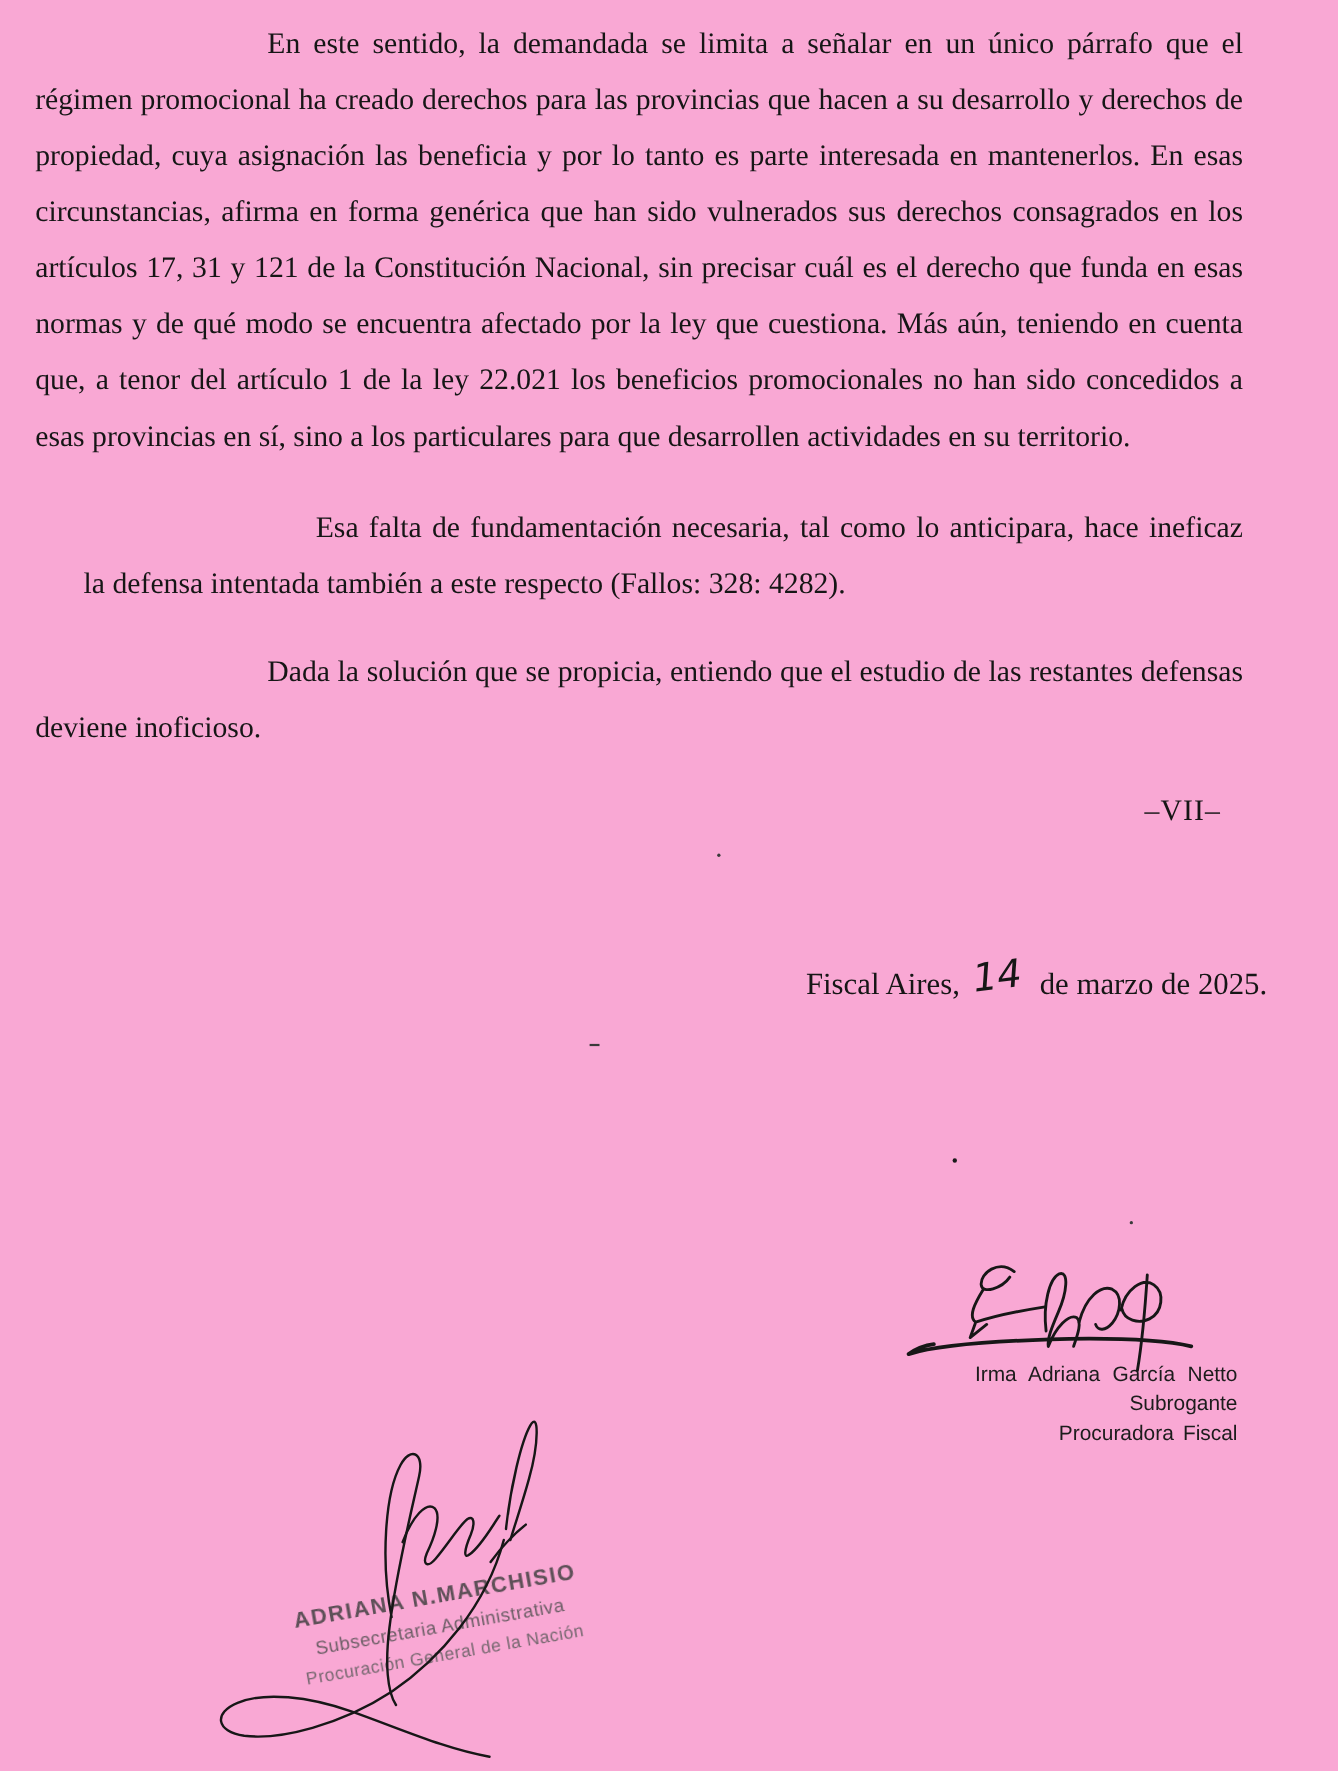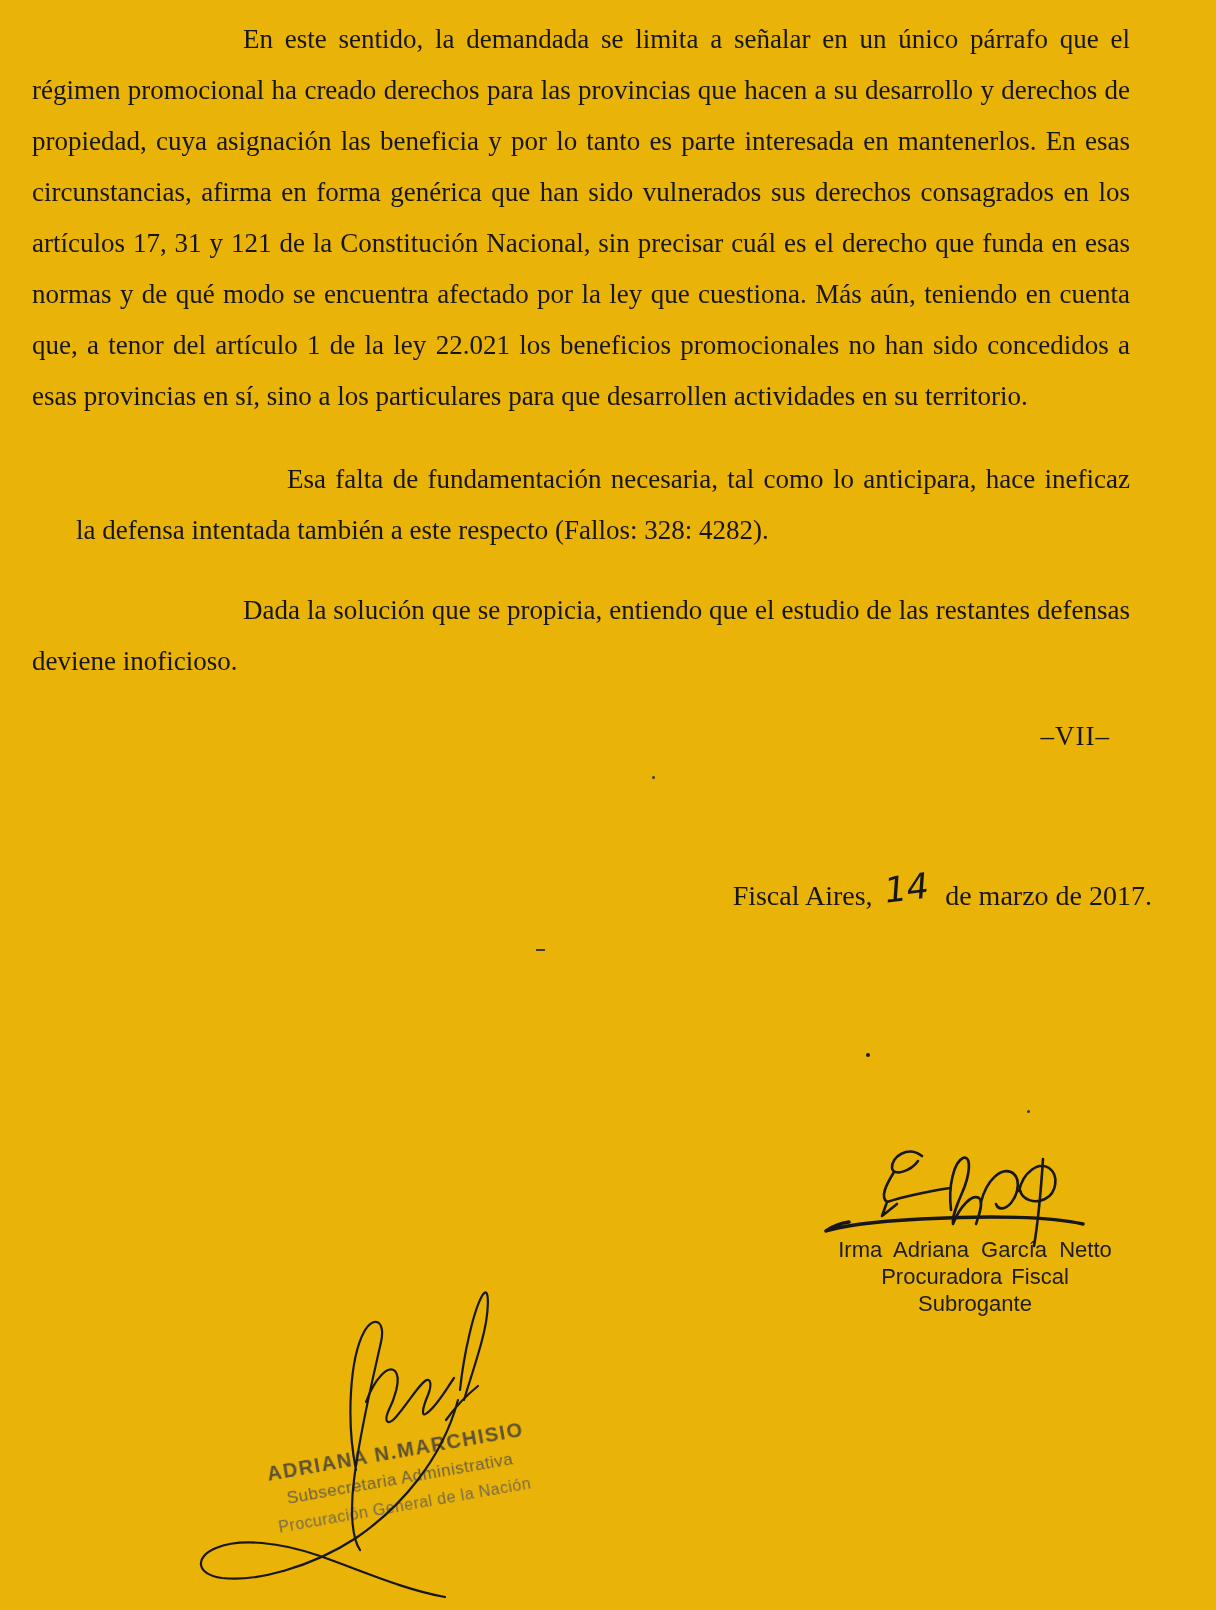--- a/index.html
+++ b/index.html
@@ -1,19 +1,19 @@
 <!DOCTYPE html>
 <html><head>
 <meta charset="utf-8">
 <style>
   html,body{margin:0;padding:0;background:#ffffff;}
   .page{
     position:relative;
     width:1216px;height:1610px;
-    background:#eab308;
+    background:#f9a8d4;
     font-family:"Liberation Serif", serif;
     color:#161616;
     overflow:hidden;
   }
   .body-text{
     position:absolute;
     left:32px;top:14px;width:1098px;
     font-size:27px;line-height:51px;
     text-align:justify;
   }
@@ -38,22 +38,22 @@
     font-family:"DejaVu Sans", sans-serif;
     font-style:italic;
     font-size:35px;
     transform:rotate(-7deg) translateY(-5px);
     margin:0 16px 0 12px;
   }
   .sig-right{position:absolute;left:790px;top:1130px;width:340px;height:260px;}
   .sig-right-block{
     position:absolute;left:825px;top:1236px;width:300px;
     font-family:"Liberation Sans", sans-serif;
-    color:#1c1c1c;text-align:center;
-    font-size:22px;line-height:27px;
+    color:#1c1c1c;text-align:right;
+    font-size:19px;line-height:27px;
   }
   .sig-name{word-spacing:6px;}
   .sig-role{word-spacing:3px;}
   .stamp{
     position:absolute;left:235px;top:1438px;width:330px;
     font-family:"Liberation Sans", sans-serif;
     text-align:center;
     transform:rotate(-10deg);
     color:#4e4e4e;
     opacity:.82;
@@ -75,36 +75,36 @@
 <body>
 
 <div class="page">
 
   <div class="body-text">
     <p class="para">En este sentido, la demandada se limita a señalar en un único párrafo que el régimen promocional ha creado derechos para las provincias que hacen a su desarrollo y derechos de propiedad, cuya asignación las beneficia y por lo tanto es parte interesada en mantenerlos. En esas circunstancias, afirma en forma genérica que han sido vulnerados sus derechos consagrados en los artículos 17, 31 y 121 de la Constitución Nacional, sin precisar cuál es el derecho que funda en esas normas y de qué modo se encuentra afectado por la ley que cuestiona. Más aún, teniendo en cuenta que, a tenor del artículo 1 de la ley 22.021 los beneficios promocionales no han sido concedidos a esas provincias en sí, sino a los particulares para que desarrollen actividades en su territorio.</p>
     <p class="para gap-lg">Esa falta de fundamentación necesaria, tal como lo anticipara, hace ineficaz la defensa intentada también a este respecto (Fallos: 328: 4282).</p>
     <p class="para gap-md">Dada la solución que se propicia, entiendo que el estudio de las restantes defensas deviene inoficioso.</p>
     <h2 class="section-heading">–VII–</h2>
     <div class="dateline">
-      <span>Fiscal Aires,</span><span class="hand-day">14</span><span>de marzo de 2017.</span>
+      <span>Fiscal Aires,</span><span class="hand-day">14</span><span>de marzo de 2025.</span>
     </div>
   </div>
 
   <svg class="sig-right" viewBox="0 0 340 260">
     <path stroke-width="2.6" d="M 132 26 C 118 15 101 27 102 38 C 103 47 121 41 128 31 M 104 42 C 96 55 90 67 97 72 L 92 86 L 107 74 M 97 72 C 118 65 141 61 160 58"></path>
     <path stroke-width="2.6" d="M 161 80 C 158 56 164 32 173 28 C 182 25 180 45 172 63 C 166 77 162 87 163 94 M 163 94 C 170 76 182 64 189 68 C 194 72 189 85 186 94"></path>
     <path stroke-width="2.6" d="M 191 72 C 197 49 211 38 221 42 C 231 47 229 63 221 73 C 215 80 208 80 206 74"></path>
     <path stroke-width="2.6" d="M 229 61 C 233 42 249 31 259 38 C 269 45 267 63 255 69 C 245 74 232 70 230 60 M 253 29 C 251 60 248 92 244 116"></path>
     <path stroke-width="3.4" d="M 36 101 C 62 93 122 88 200 87 C 251 87 276 90 293 94 M 36 101 C 43 96 51 93 59 92"></path>
   </svg>
 
   <div class="sig-right-block">
     <div class="sig-name">Irma Adriana García Netto</div>
+    <div class="sig-role">Subrogante</div>
     <div class="sig-role">Procuradora Fiscal</div>
-    <div class="sig-role">Subrogante</div>
   </div>
 
   <div class="stamp">
     <div class="stamp-l1">ADRIANA N.MARCHISIO</div>
     <div class="stamp-l2">Subsecretaria Administrativa</div>
     <div class="stamp-l3">Procuración General de la Nación</div>
   </div>
 
   <svg class="sig-left" viewBox="0 0 360 350">
     <path stroke-width="2.2" d="M 196 210 C 186 160 190 98 204 72 C 213 55 226 60 221 82 C 214 114 200 170 194 220 C 190 252 192 278 200 290"></path>

